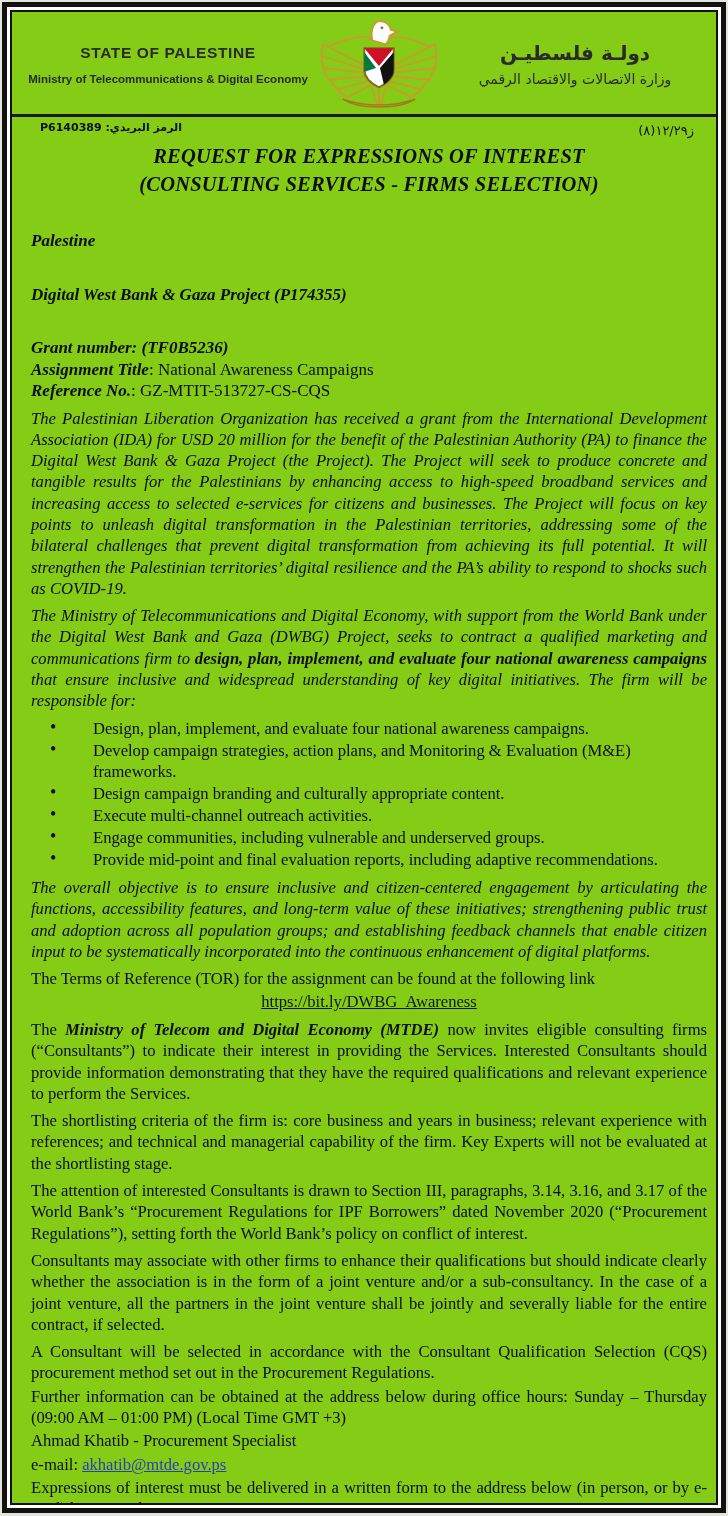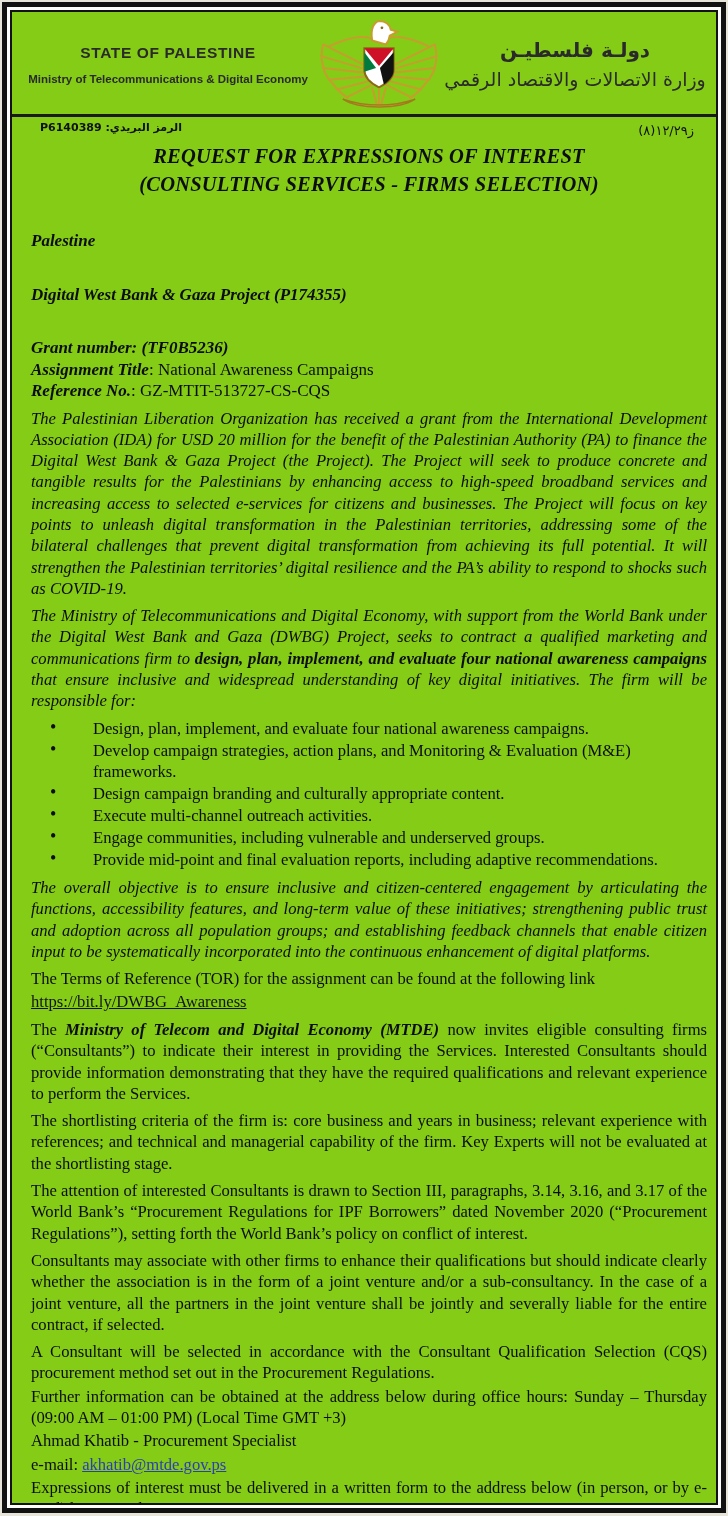--- a/index.html
+++ b/index.html
@@ -19,21 +19,21 @@
     overflow:hidden;
   }
   
   .hdr{display:flex;align-items:center;height:92px;padding:6px 10px 0 10px;}
   .hdr-en{width:292px;text-align:center;font-family:"Liberation Sans",sans-serif;color:#2a2a2a;}
   .hdr-en .t1{font-size:15.5px;font-weight:bold;letter-spacing:.6px;}
   .hdr-en .t2{font-size:11.5px;font-weight:bold;margin-top:11px;}
   .emblem{flex:1;display:flex;justify-content:center;align-items:flex-start;}
   .hdr-ar{width:262px;text-align:center;direction:rtl;font-family:"DejaVu Sans",sans-serif;color:#2a2a2a;}
   .hdr-ar .t1{font-size:20px;font-weight:bold;}
-  .hdr-ar .t2{font-size:19px;margin-top:6px;}
+  .hdr-ar .t2{font-size:14px;margin-top:6px;}
   .rule{border-top:3px solid #1a1a1a;margin-top:4px;}
   .postal{
     direction:rtl;width:fit-content;margin:4px 0 0 28px;
     font-family:"DejaVu Sans",sans-serif;font-weight:bold;font-size:11px;color:#111;
   }
   .ref-ar{
     position:absolute;right:22px;top:111px;font-size:13px;color:#111;
     font-family:"DejaVu Sans",sans-serif;
     direction:ltr;unicode-bidi:bidi-override;
   }
@@ -41,21 +41,21 @@
   .content{padding:0 9px 0 19px;}
   .doc-title{text-align:center;font-weight:bold;font-style:italic;font-size:20.5px;line-height:28px;margin-top:8px;letter-spacing:.2px;}
   .meta{margin-top:4px;font-size:17px;line-height:21.5px;}
   .meta .bi{font-weight:bold;font-style:italic;margin-top:32px;}
   .meta .rm{font-weight:normal;font-style:normal;}
   p{margin:6px 0;font-size:16.6px;line-height:21.3px;text-align:justify;}
   p.it{font-style:italic;}
   p.it b{font-weight:bold;}
   p.tight{margin:2px 0;}
   .tor-line{margin:5px 0 0 0;text-align:left;}
-  .tor-link-row{text-align:left;margin:0 0 4px 0;font-size:16.6px;line-height:21.5px;}
+  .tor-link-row{text-align:center;margin:0 0 4px 0;font-size:16.6px;line-height:21.5px;}
   a.plain-link{color:#14141e;text-decoration:underline;}
   a.blue-link{color:#2d3db5;text-decoration:underline;}
   ul.bullets{list-style:none;margin:3px 0;padding:0;}
   ul.bullets li{position:relative;padding-left:62px;font-size:16.6px;line-height:21.9px;text-align:left;}
   ul.bullets li::before{content:"\2022";position:absolute;left:19px;top:-1px;font-size:18px;}
   .addr{margin:2px 0 0 0;}
   .addr-item{position:relative;padding-left:34px;font-size:17px;line-height:22px;}
   .addr-item::before{content:"-";position:absolute;left:16px;}
 </style>
 </head>

